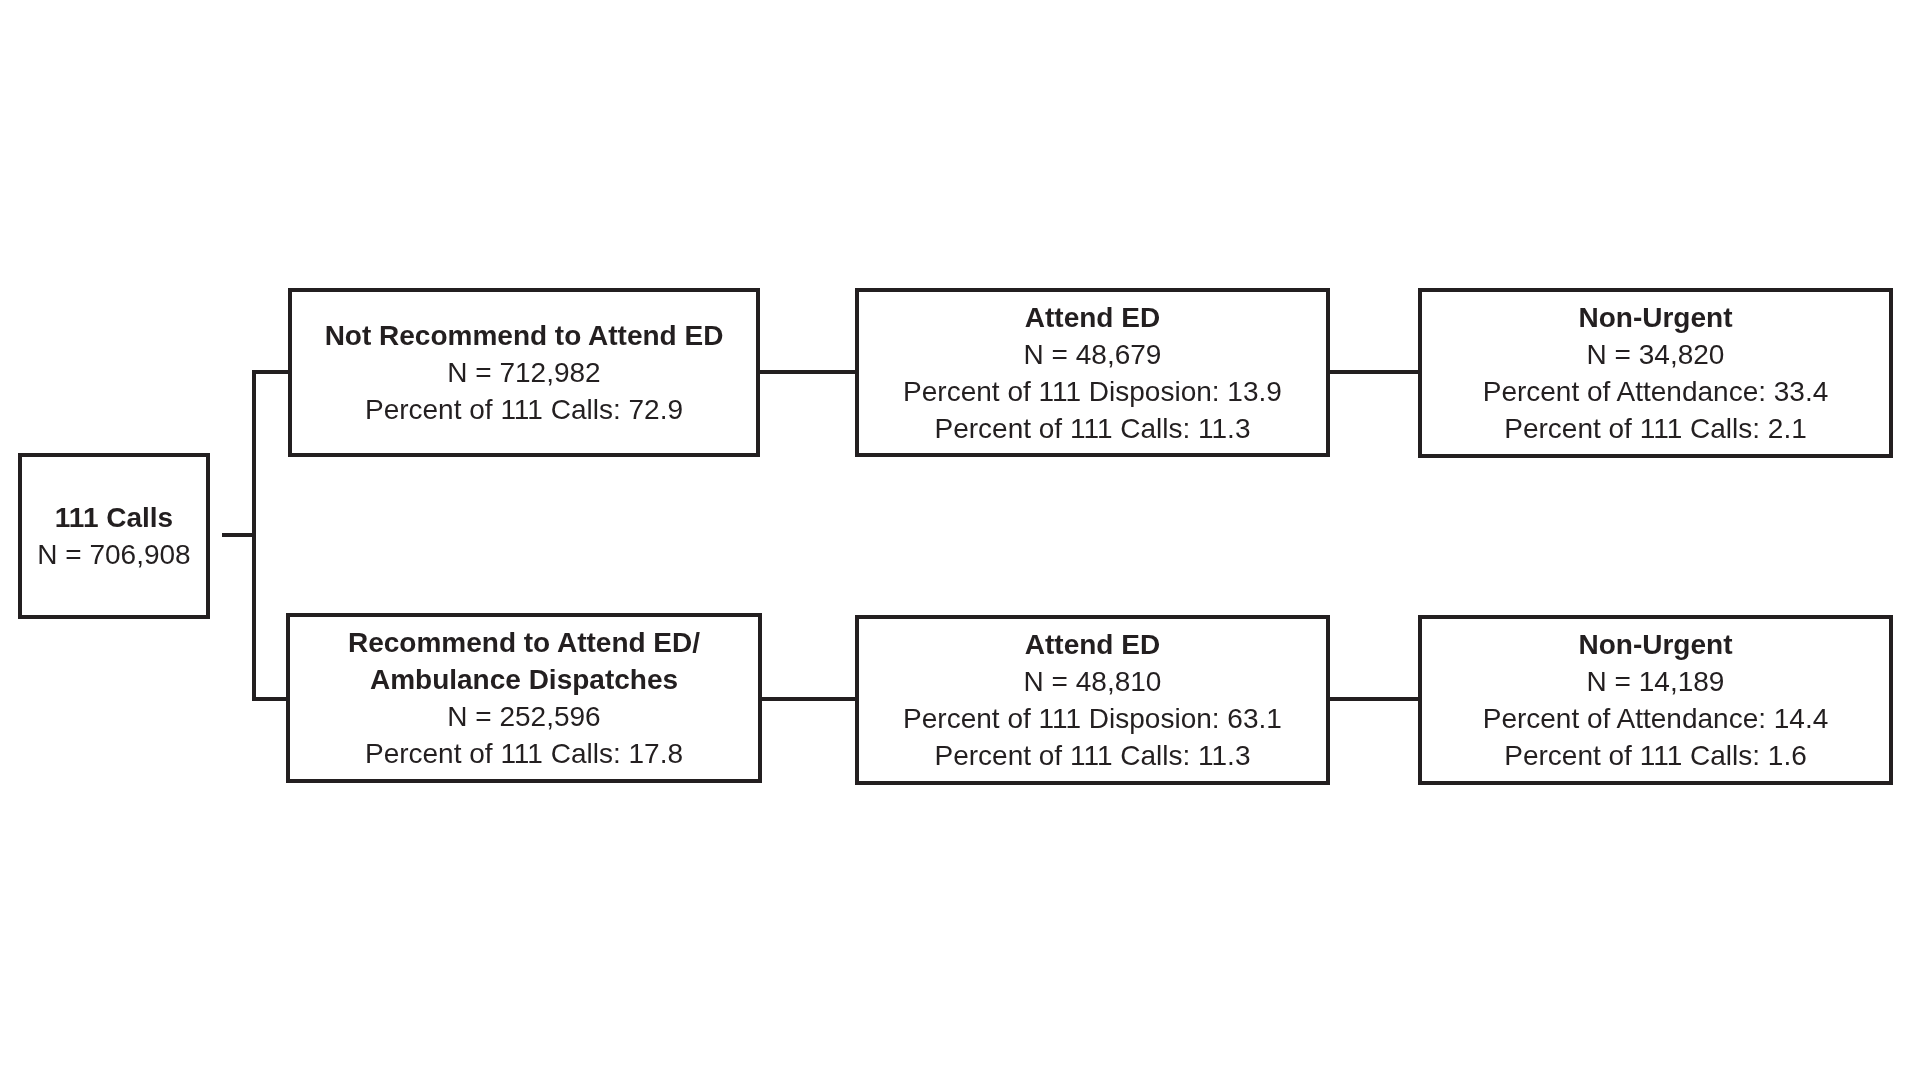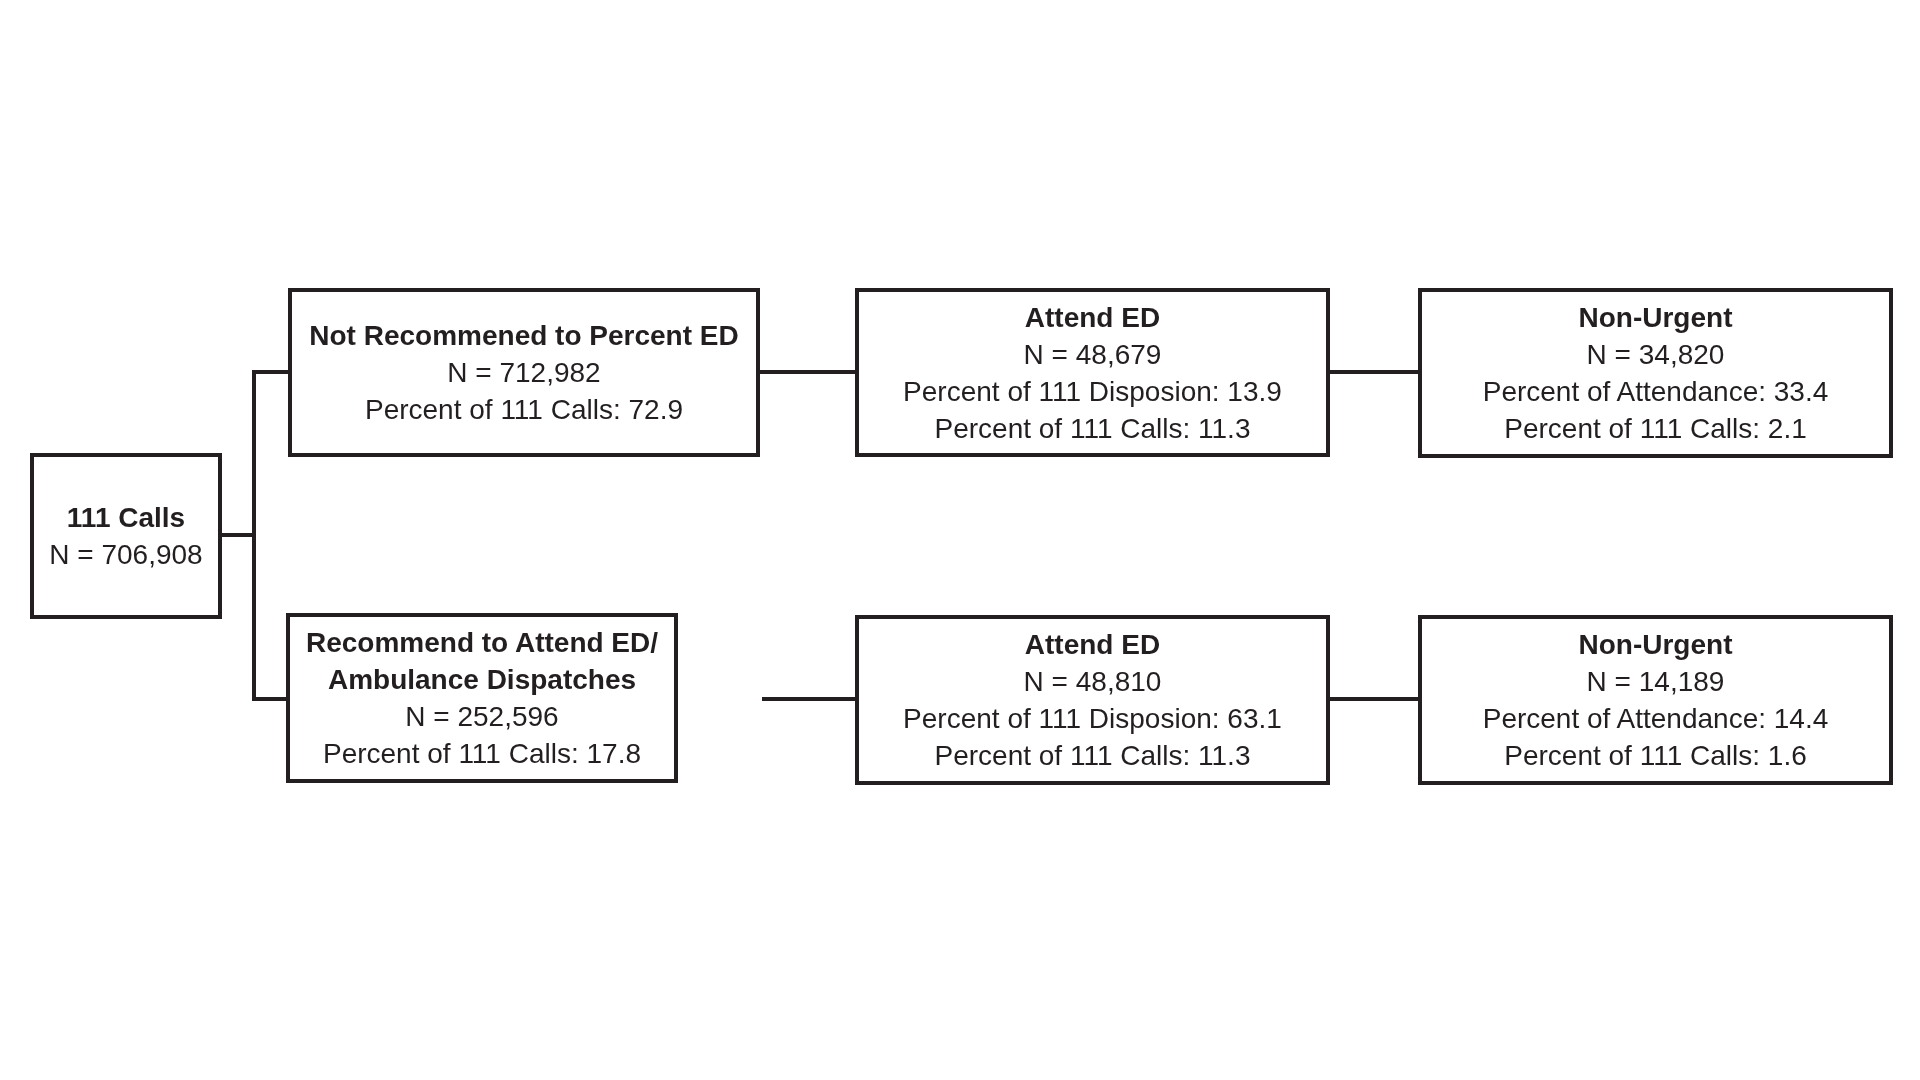--- a/index.html
+++ b/index.html
@@ -31,27 +31,27 @@
   }
   .node-title {
     font-weight: bold;
   }
   .line {
     position: absolute;
     background: #231f20;
   }
 
   
-  #box-root      { left: 30px;   top: 453px; width: 192px; height: 166px; }
+  #box-root      { left: 18px;   top: 453px; width: 192px; height: 166px; }
   
   #box-top-branch    { left: 288px;  top: 288px; width: 472px; height: 169px; }
   #box-top-attend    { left: 855px;  top: 288px; width: 475px; height: 169px; }
   #box-top-nonurgent { left: 1418px; top: 288px; width: 475px; height: 170px; }
   
-  #box-bot-branch    { left: 286px;  top: 613px; width: 392px; height: 170px; }
+  #box-bot-branch    { left: 286px;  top: 613px; width: 476px; height: 170px; }
   #box-bot-attend    { left: 855px;  top: 615px; width: 475px; height: 170px; }
   #box-bot-nonurgent { left: 1418px; top: 615px; width: 475px; height: 170px; }
 
   
   #line-root-stub     { left: 222px;  top: 533px; width: 34px;  height: 4px; }
   #line-bracket       { left: 252px;  top: 370px; width: 4px;   height: 331px; }
   #line-branch-top    { left: 252px;  top: 370px; width: 36px;  height: 4px; }
   #line-branch-bottom { left: 252px;  top: 697px; width: 34px;  height: 4px; }
   #line-top-1-2       { left: 760px;  top: 370px; width: 95px;  height: 4px; }
   #line-top-2-3       { left: 1330px; top: 370px; width: 88px;  height: 4px; }
@@ -62,21 +62,21 @@
 <body>
 
 <div class="canvas">
 
   <div class="node" id="box-root">
     <div class="node-title">111 Calls</div>
     <div>N = 706,908</div>
   </div>
 
   <div class="node" id="box-top-branch">
-    <div class="node-title">Not Recommened to Percent ED</div>
+    <div class="node-title">Not Recommend to Attend ED</div>
     <div>N = 712,982</div>
     <div>Percent of 111 Calls: 72.9</div>
   </div>
 
   <div class="node" id="box-top-attend">
     <div class="node-title">Attend ED</div>
     <div>N = 48,679</div>
     <div>Percent of 111 Disposion: 13.9</div>
     <div>Percent of 111 Calls: 11.3</div>
   </div>

